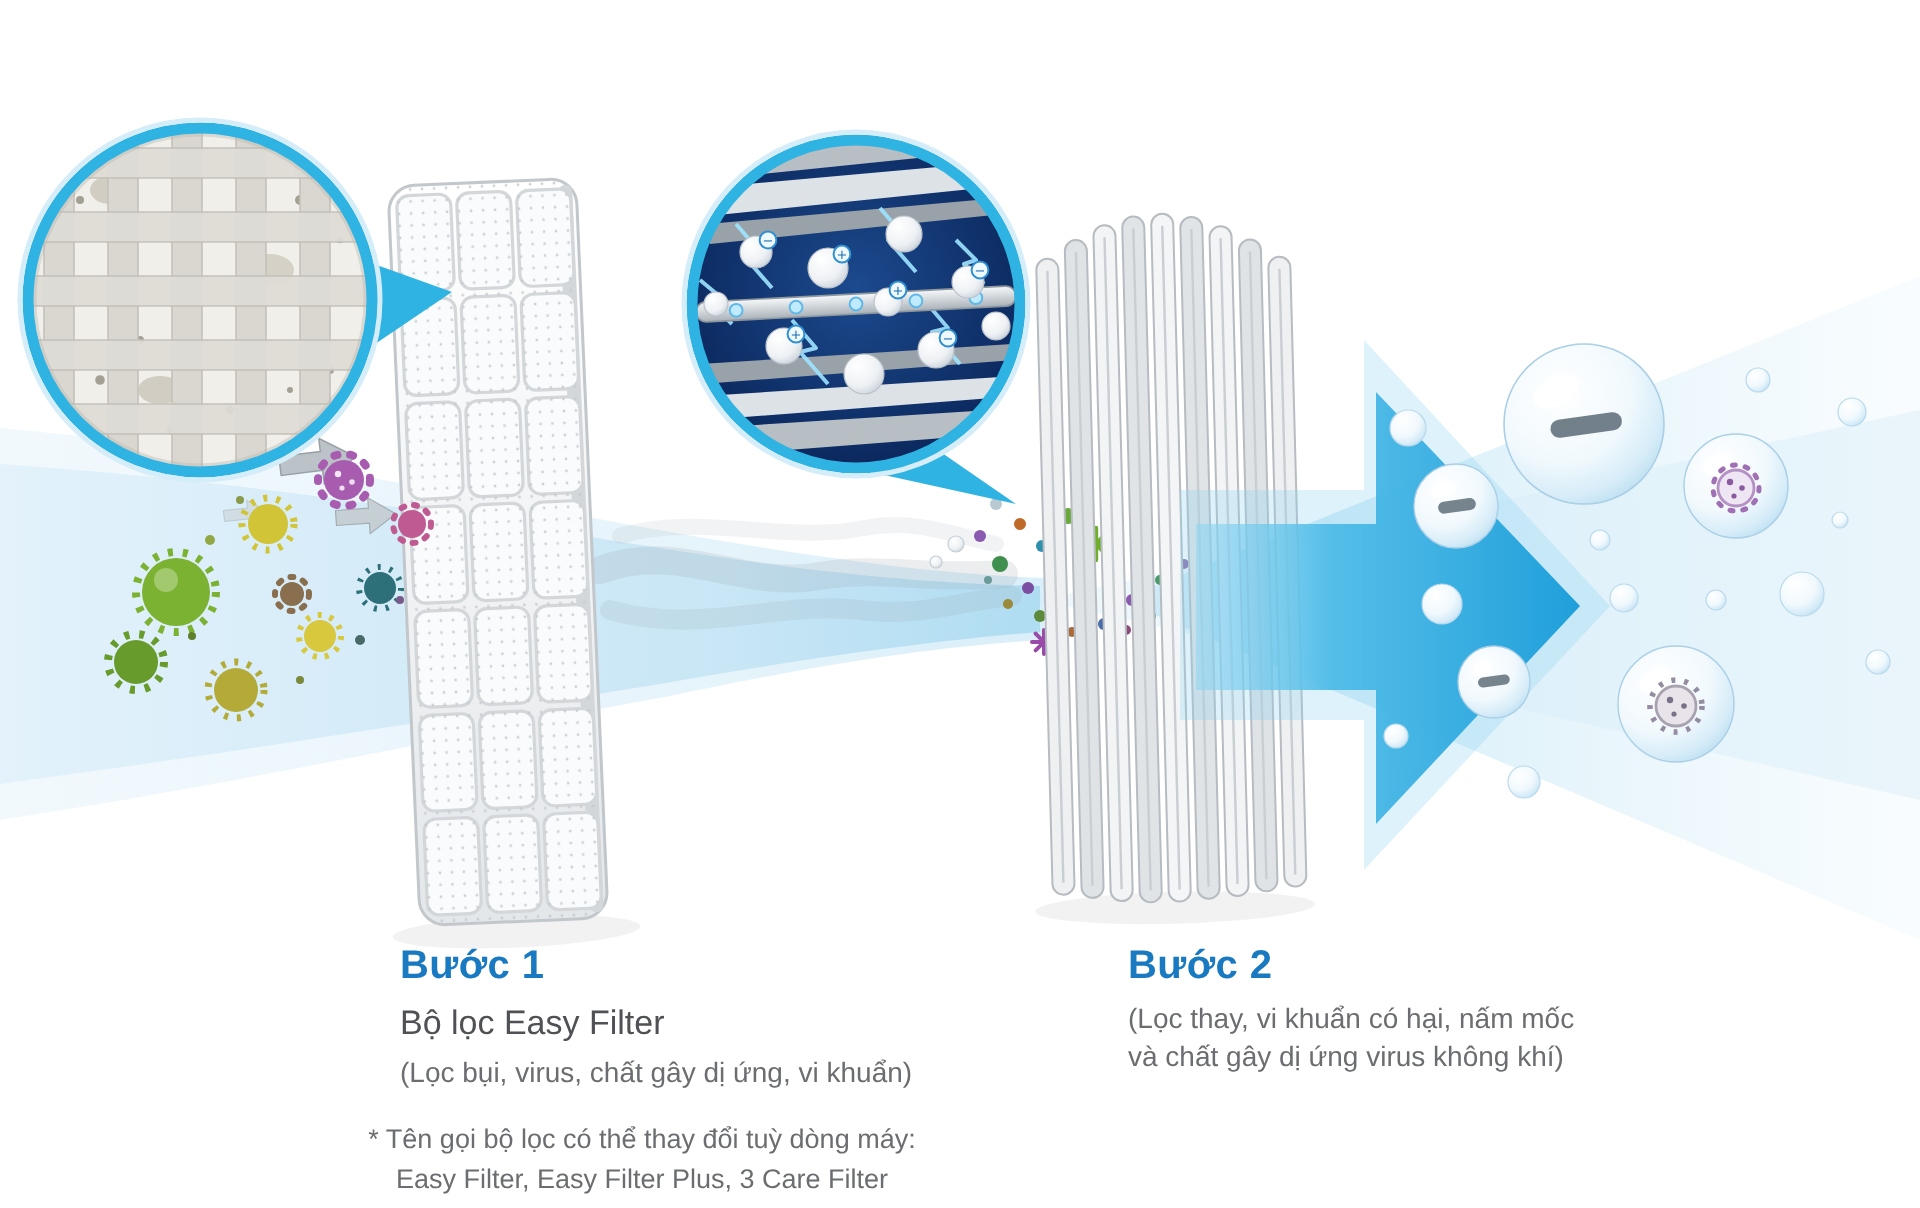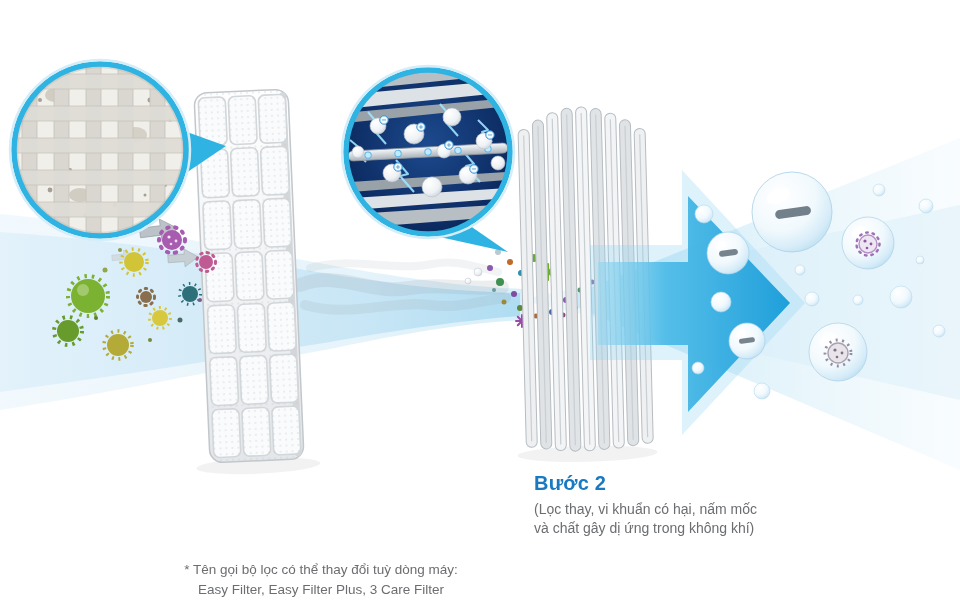--- a/index.html
+++ b/index.html
@@ -406,26 +406,31 @@
             <circle cx="449" cy="145" r="4.2" fill="#eef8ff" stroke="#2f8fd0" stroke-width="1"></circle>
               <text x="449" y="147.3">+</text>
           </g>
         </g>
       </g>
       <circle cx="428" cy="152" r="82" fill="none" stroke="#2fb3e2" stroke-width="5.5"></circle>
       <circle cx="428" cy="152" r="86" fill="none" stroke="#d4edf8" stroke-width="2.5"></circle>
     </g>
   </svg>
 
+  <div class="caption" style="left:200px;top:472px;width:300px;">
+    <div class="step-label">Bước 1</div>
+    <div class="step-title">Bộ lọc Easy Filter</div>
+    <div class="step-sub">(Lọc bụi, virus, chất gây dị ứng, vi khuẩn)</div>
+  </div>
   <div class="step-note">
     <div>* Tên gọi bộ lọc có thể thay đổi tuỳ dòng máy:</div>
     <div>Easy Filter, Easy Filter Plus, 3 Care Filter</div>
   </div>
 
-  <div class="caption" style="left:534px;top:472px;width:300px;">
+  <div class="caption" style="left:564px;top:472px;width:300px;">
     <div class="step-label">Bước 2</div>
     <div class="step-sub">
       <div>(Lọc thay, vi khuẩn có hại, nấm mốc</div>
-      <div>và chất gây dị ứng trong không khí)</div>
+      <div>và chất gây dị ứng virus không khí)</div>
     </div>
   </div>
 
 </div>
 
 </body></html>

